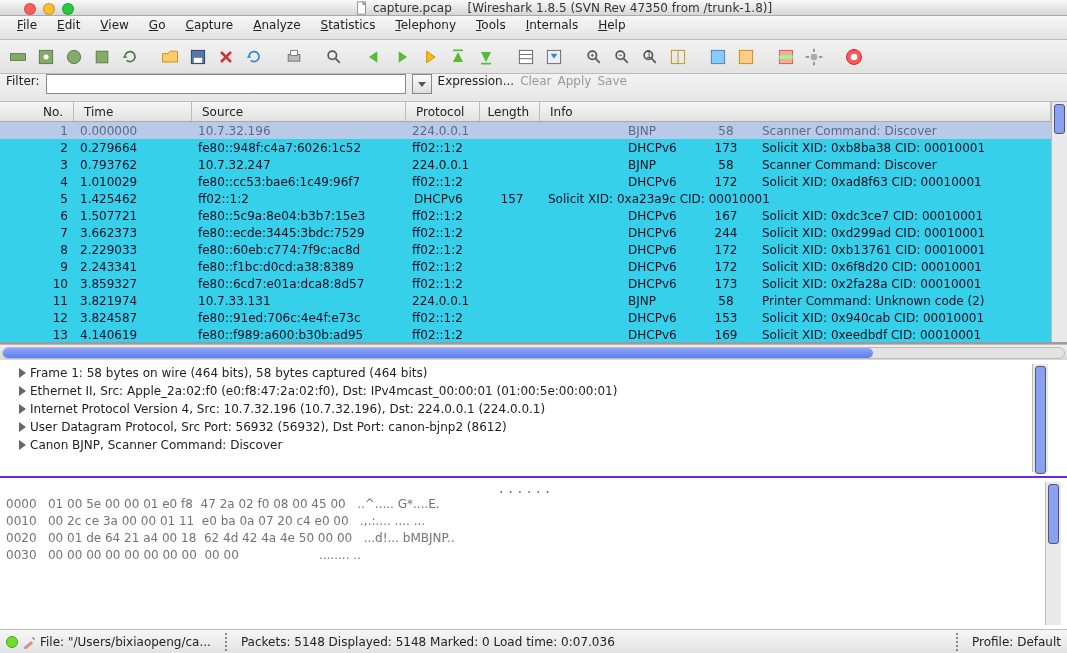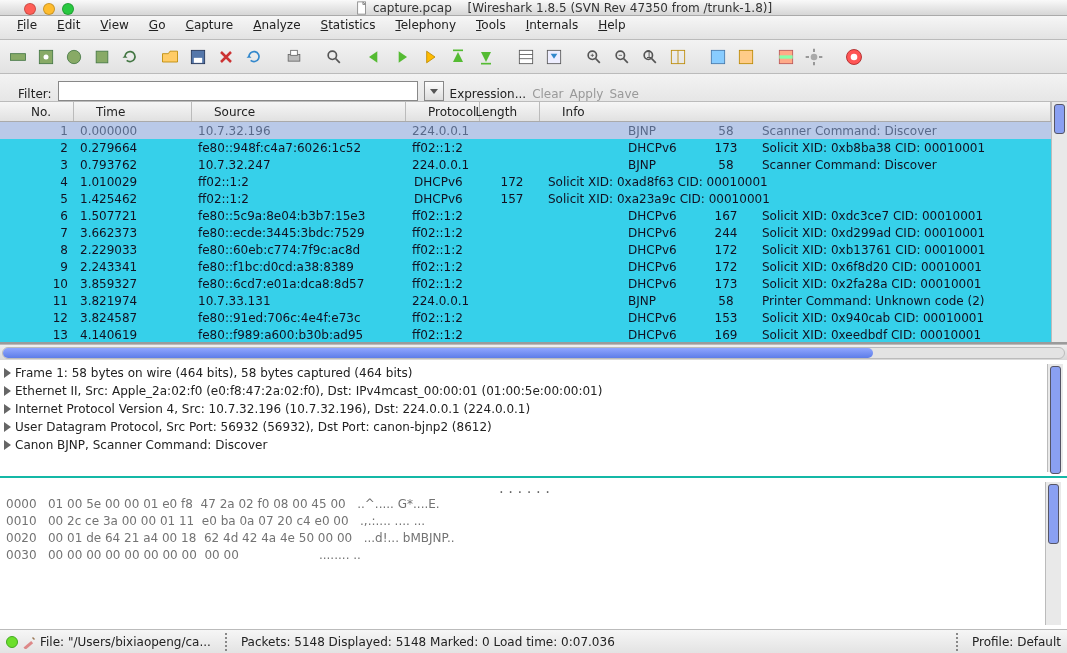--- a/index.html
+++ b/index.html
@@ -9,50 +9,50 @@
 .dot { width:12px; height:12px; border-radius:50%; border:1px solid rgba(0,0,0,.2); }
 .red{background:#ff5f57}.yellow{background:#febc2e}.green{background:#28c840}
 .title-center { flex:1; text-align:center; display:flex; align-items:center; justify-content:center; gap:4px; color:#333; }
 .title-center svg{width:14px;height:14px}
 .menubar { height:24px; background:linear-gradient(#f6f6f6,#e3e3e3); display:flex; padding:0 8px; gap:2px; border-bottom:1px solid #bbb; }
 .menubar .menu { padding:2px 9px; color:#222; cursor:default; }
 .menubar .menu u { text-decoration:underline; }
 .toolbar { height:34px; background:linear-gradient(#f3f3f3,#e2e2e2); display:flex; align-items:center; padding:0 6px; gap:4px; border-bottom:1px solid #bbb; }
 .tbtn { width:24px; height:24px; display:flex; align-items:center; justify-content:center; border:1px solid transparent; border-radius:3px; }
 .sep { width:8px }
-.filterbar { height:28px; background:linear-gradient(#f3f3f3,#e6e6e6); display:flex; align-items:flex-end; padding:0 18px; gap:6px; border-bottom:1px solid #bbb; }
+.filterbar { height:28px; background:linear-gradient(#f3f3f3,#e6e6e6); display:flex; align-items:flex-start; padding:0 6px; gap:6px; border-bottom:1px solid #bbb; }
 .filterbar label { color:#222 }
 .filterbar input { flex:0 0 360px; height:20px; border:1px solid #888; padding:0 4px; background:#fff }
 .dd { width:20px; height:20px; border:1px solid #888; background:linear-gradient(#fdfdfd,#ddd); display:flex; align-items:center; justify-content:center }
 .filterbar .lnk { color:#222; }
 .filterbar .lnk.disabled { color:#999 }
 .packet-area { display:flex; border-bottom:2px solid #9b9b9b; height:242px; }
 .plist { flex:1; overflow:hidden; background:#fff; position:relative }
 .phead { display:flex; background:linear-gradient(#f6f6f6,#e1e1e1); border-bottom:1px solid #aaa; height:20px; align-items:center; font-size:12px; color:#222; }
-.phead div { border-right:1px solid #bbb; padding:0 22px; height:100%; display:flex; align-items:center; }
+.phead div { border-right:1px solid #bbb; padding:0 10px; height:100%; display:flex; align-items:center; }
 .col-no{width:74px;justify-content:flex-end}
 .col-time{width:118px}
 .col-src{width:214px}
 .col-dst{width:216px}
 .col-proto{width:74px}
 .col-len{width:60px;justify-content:flex-end}
 .col-info{flex:1}
 .rows { font-family: "DejaVu Sans Mono","Menlo","Courier New",monospace; font-size:12px; }
 .row { display:flex; height:17px; align-items:center; }
 .row div { padding:0 6px; white-space:nowrap; overflow:hidden; }
 .row .col-no{justify-content:flex-end;text-align:right}
 .row .col-len{text-align:center}
 .row.sel { background:#b9c9e8; color:#5a6a8a; }
 .row.cyan { background:#36d0ea; color:#112; }
 .pscroll { width:16px; background:#e9e9e9; border-left:1px solid #bbb; position:relative }
 .thumb { position:absolute; left:2px; right:2px; top:2px; height:30px; background:#8aa0f2; border:1px solid #556; border-radius:3px }
 .hscroll { height:16px; background:linear-gradient(#f0f0f0,#d8d8d8); border-top:1px solid #bbb; display:flex; align-items:center; padding:0 2px }
 .hscroll .track{ flex:1; height:12px; background:#e3e3e3; border:1px solid #bbb; border-radius:6px; position:relative }
 .hscroll .th{ position:absolute; left:0; top:0; bottom:0; width:82%; background:linear-gradient(#8fa6ff,#5d7de8); border-radius:6px }
-.details { background:#fff; border-bottom:2px solid #14b8a6; padding:4px 4px; font-family:"DejaVu Sans Mono","Menlo",monospace; font-size:12px; height:118px; overflow:hidden; display:flex }
+.details { background:#fff; border-bottom:2px solid #6d28d9; padding:4px 19px; font-family:"DejaVu Sans Mono","Menlo",monospace; font-size:12px; height:118px; overflow:hidden; display:flex }
 .details .body{flex:1}
 .dline { display:flex; align-items:center; gap:4px; height:18px; color:#222 }
 .tri { width:0;height:0;border-top:5px solid transparent;border-bottom:5px solid transparent;border-left:7px solid #666; }
 .hex { background:#fff; flex:1; padding:4px 6px; font-family:"DejaVu Sans Mono","Menlo",monospace; font-size:12px; display:flex; min-height:0 }
 .hex .body{flex:1}
 .hex pre { line-height:17px; color:#737373 }
 .dots { text-align:center; color:#666; font-family:monospace; letter-spacing:2px; height:14px }
 .statusbar { height:24px; background:linear-gradient(#f6f6f6,#e3e3e3); border-top:1px solid #bbb; display:flex; align-items:center; padding:0 6px; gap:10px; color:#222 }
 .statusbar .sect { display:flex; align-items:center; gap:4px; }
 .statusbar .divider{ border-left:2px dotted #888; height:18px; margin:0 4px }
@@ -318,20 +318,21 @@
           <div class="col-time">0.793762</div>
           <div class="col-src">10.7.32.247</div>
           <div class="col-dst">224.0.0.1</div>
           <div class="col-proto">BJNP</div>
           <div class="col-len">58</div>
           <div class="col-info">Scanner Command: Discover</div>
         </div>
         <div class="row cyan">
           <div class="col-no">4</div>
           <div class="col-time">1.010029</div>
+          <div class="col-src">fe80::cc53:bae6:1c49:96f7</div>
           <div class="col-dst">ff02::1:2</div>
           <div class="col-proto">DHCPv6</div>
           <div class="col-len">172</div>
           <div class="col-info">Solicit XID: 0xad8f63 CID: 00010001</div>
         </div>
         <div class="row cyan">
           <div class="col-no">5</div>
           <div class="col-time">1.425462</div>
           <div class="col-dst">ff02::1:2</div>
           <div class="col-proto">DHCPv6</div>

